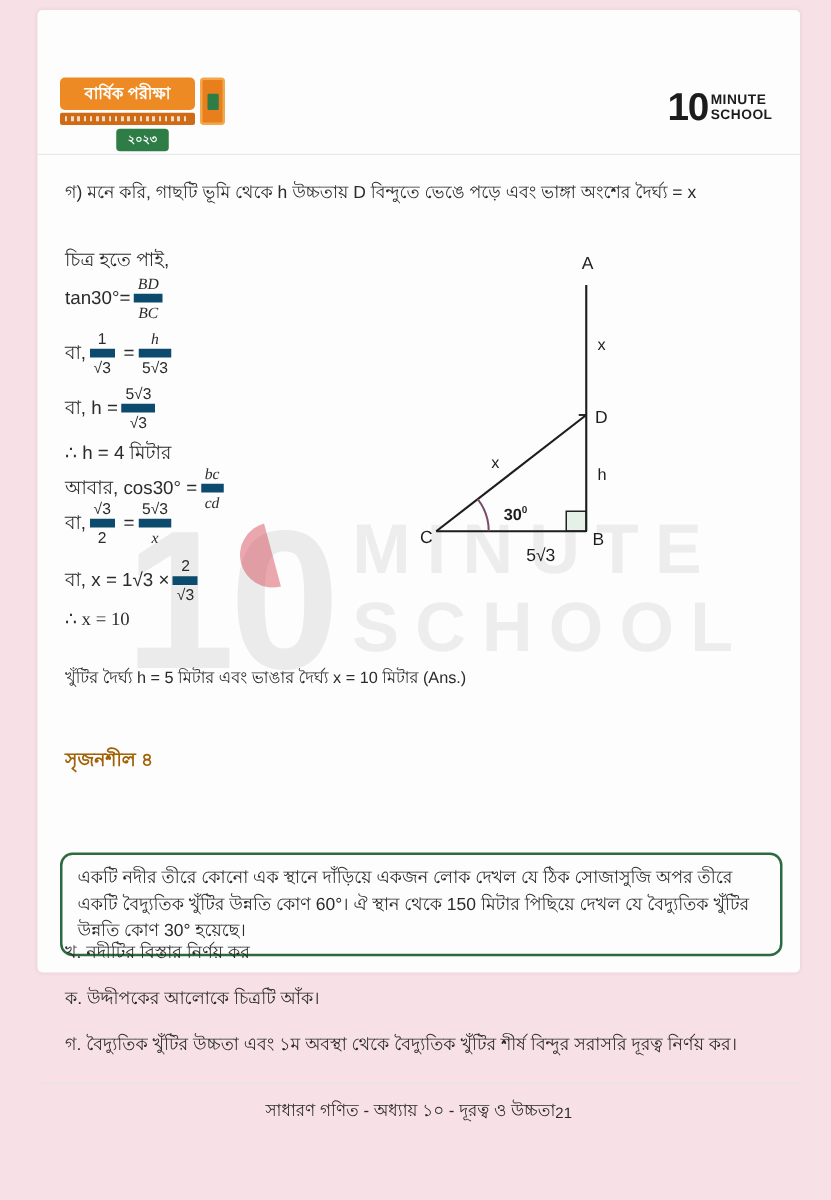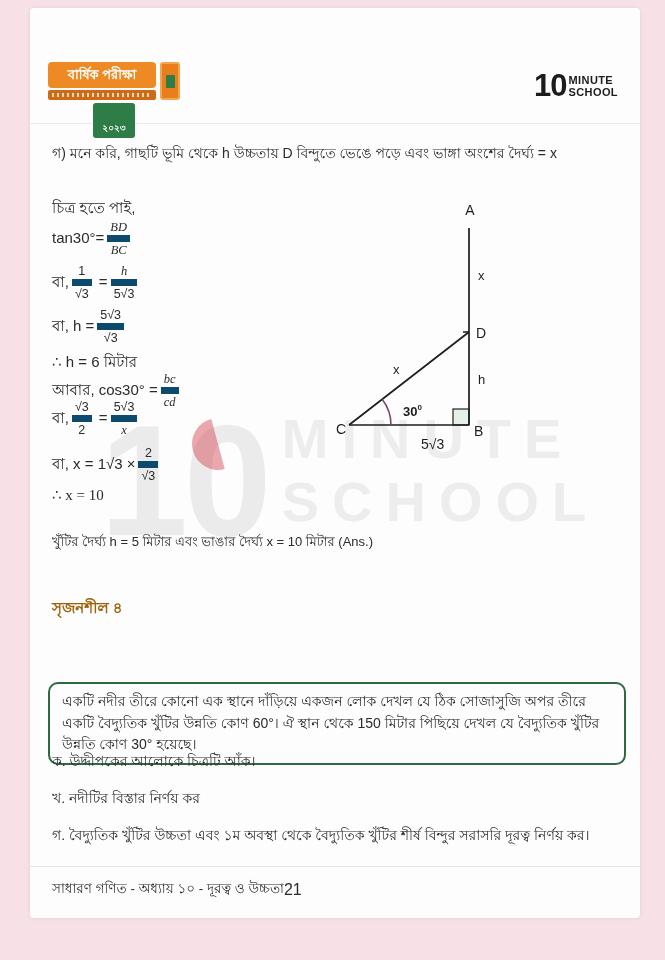--- a/index.html
+++ b/index.html
@@ -5,21 +5,21 @@
   * { margin:0; padding:0; box-sizing:border-box; }
   html,body { width:665px; height:960px; }
   body {
     font-family:"Liberation Sans", sans-serif;
     background:#f8e1e6;
     position:relative;
     color:#2b2b2b;
     overflow:hidden;
   }
   .page-card {
-    position:absolute; left:30px; top:8px; width:610px; height:910px;
+    position:absolute; left:30px; top:8px; width:610px; height:770px;
     background:#fdfdfd; border-radius:4px;
     box-shadow:0 0 4px rgba(0,0,0,.08);
   }
   
   .badge { position:absolute; left:18px; top:54px; width:132px; z-index:2; }
   .badge-row { display:flex; gap:4px; align-items:stretch; }
   .badge-col { flex:1; }
   .badge-pill {
     background:#ee8a24; color:#fff; font-weight:bold; font-size:13px;
     padding:3px 7px 2px; border-radius:4px; text-align:center; white-space:nowrap;
@@ -30,21 +30,21 @@
     background-image:repeating-linear-gradient(90deg, rgba(255,255,255,.75) 0 2px, transparent 2px 5px);
     background-size:92% 4px; background-position:center; background-repeat:no-repeat;
   }
   .badge-icon {
     width:20px; border-radius:3px; background:#e87f1c; border:2px solid #f3a74d;
     display:flex; align-items:center; justify-content:center;
   }
   .badge-icon-inner { width:9px; height:13px; background:#2e7d46; border-radius:1px; }
   .badge-year {
     background:#2e7d46; color:#fff; font-size:9px; font-weight:bold;
-    padding:18px 9px 2px; border-radius:3px; width:max-content; margin:3px auto 0;
+    padding:1px 9px 2px; border-radius:3px; width:max-content; margin:3px auto 0;
   }
   .logo { position:absolute; right:22px; top:62px; display:flex; align-items:flex-start; color:#1c1c1c; z-index:2; }
   .logo-num { font-size:31px; font-weight:700; line-height:1; letter-spacing:-1px; }
   .logo-text { font-size:11px; font-weight:700; line-height:1.1; letter-spacing:.4px; margin:4px 0 0 2px; }
   .header-divider { position:absolute; left:0; top:115px; width:100%; height:1px; background:#e9e9e9; }
   
   .watermark { position:absolute; left:70px; top:400px; width:510px; height:152px; z-index:0; pointer-events:none; }
   .wm-flex { display:flex; align-items:flex-start; }
   .wm-num { font-size:158px; font-weight:700; line-height:.92; color:#ebebeb; letter-spacing:-4px; }
   .wm-textcol { margin-left:14px; }
@@ -74,23 +74,23 @@
     padding:7px 12px; font-size:14px; line-height:1.55; white-space:normal;
     background:#fdfdfd;
     margin-top:36px;
   }
   .questions { position:absolute; left:22px; top:742px; z-index:1; }
   .question-line { font-size:14px; margin-bottom:13px; }
   
   .footer-divider { position:absolute; left:0; top:858px; width:100%; height:1px; background:#e3e3e3; }
   .footer-row {
     position:absolute; left:22px; right:22px; top:870px; z-index:1;
-    display:flex; justify-content:flex-start; align-items:center; font-size:13.5px;
-  }
-  .footer-page { font-size:16px; }
+    display:flex; justify-content:center; align-items:center; font-size:13.5px;
+  }
+  .footer-page { font-size:12px; }
   svg text { font-family:"Liberation Sans", sans-serif; fill:#1d1d1d; }
 </style>
 </head>
 <body>
 
 <div class="page-card">
 
   <div class="badge">
     <div class="badge-row">
       <div class="badge-col">
@@ -135,21 +135,21 @@
 
   <div class="abs eq" style="top:256px">
     <span>বা,</span><span class="frac"><span class="num">1</span><span class="den">√3</span></span>
     <span>=</span><span class="frac"><span class="num mit">h</span><span class="den">5√3</span></span>
   </div>
 
   <div class="abs eq" style="top:300px">
     <span>বা, h =</span><span class="frac"><span class="num">5√3</span><span class="den">√3</span></span>
   </div>
 
-  <div class="abs eq" style="top:342px">∴ h = 6 মিটার</div>
+  <div class="abs eq" style="top:342px">∴ h = 4 মিটার</div>
 
   <div class="abs eq" style="top:364px">
     <span>আবার, cos30° =</span><span class="frac mit"><span class="num">bc</span><span class="den">cd</span></span>
   </div>
 
   <div class="abs eq" style="top:392px">
     <span>বা,</span><span class="frac"><span class="num">√3</span><span class="den">2</span></span>
     <span>=</span><span class="frac"><span class="num">5√3</span><span class="den mit">x</span></span>
   </div>
 
@@ -184,22 +184,22 @@
     <text x="139" y="238" font-size="14">B</text>
     <text x="68" y="218" font-size="13" font-weight="bold"><tspan>30</tspan><tspan dy="-6" font-size="8">0</tspan></text>
     <text x="86" y="251" font-size="14">5√3</text>
   </svg>
 
   <div class="abs creative-heading">সৃজনশীল ৪</div>
 
   <div class="stimulus-box">একটি নদীর তীরে কোনো এক স্থানে দাঁড়িয়ে একজন লোক দেখল যে ঠিক সোজাসুজি অপর তীরে একটি বৈদ্যুতিক খুঁটির উন্নতি কোণ 60°। ঐ স্থান থেকে 150 মিটার পিছিয়ে দেখল যে বৈদ্যুতিক খুঁটির উন্নতি কোণ 30° হয়েছে।</div>
 
   <div class="questions">
+    <div class="question-line">খ. নদীটির বিস্তার নির্ণয় কর</div>
     <div class="question-line">ক. উদ্দীপকের আলোকে চিত্রটি আঁক।</div>
-    <div class="question-line">খ. নদীটির বিস্তার নির্ণয় কর</div>
     <div class="question-line">গ. বৈদ্যুতিক খুঁটির উচ্চতা এবং ১ম অবস্থা থেকে বৈদ্যুতিক খুঁটির শীর্ষ বিন্দুর সরাসরি দূরত্ব নির্ণয় কর।</div>
   </div>
 
   <div class="footer-divider"></div>
   <div class="footer-row">
     <span>সাধারণ গণিত - অধ্যায় ১০ - দূরত্ব ও উচ্চতা</span>
     <span class="footer-page">21</span>
   </div>
 
 </div>

